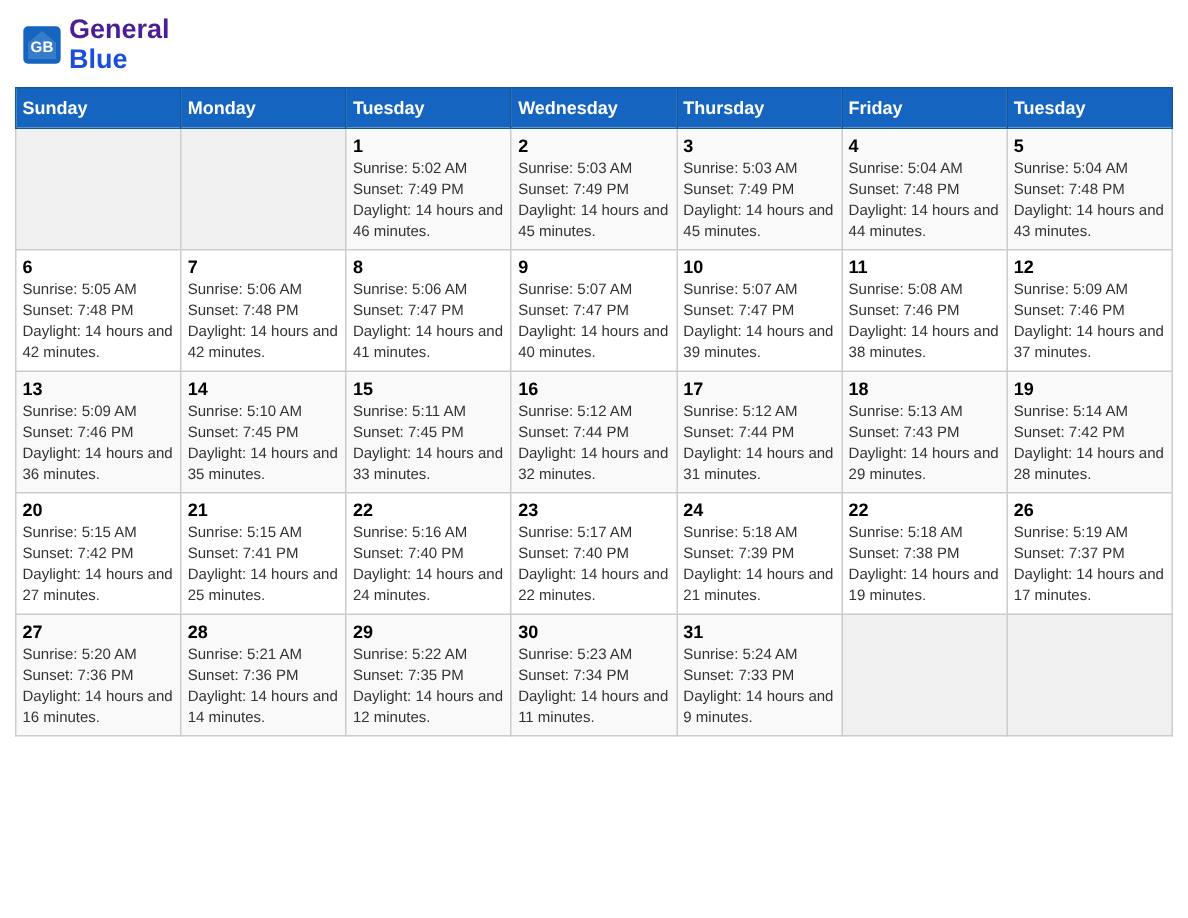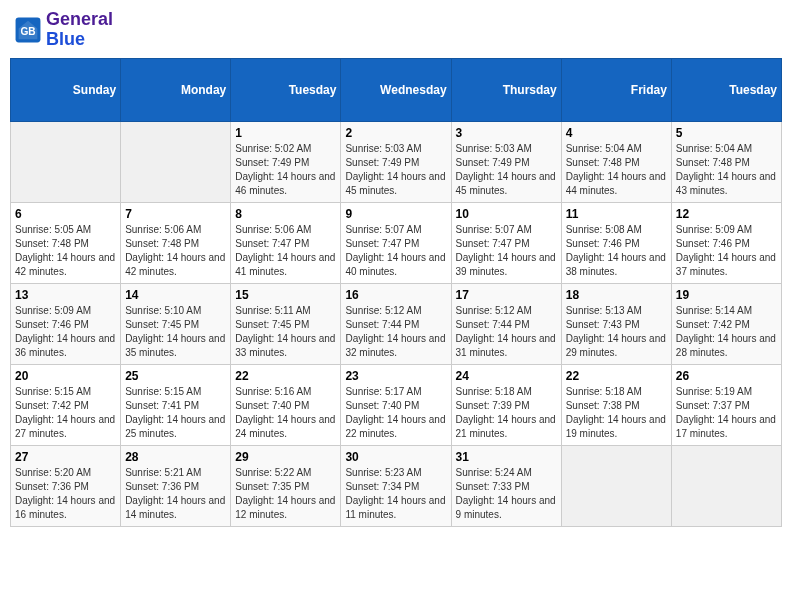--- a/index.html
+++ b/index.html
@@ -49,22 +49,22 @@
       color: #555;
     }
     table {
       width: 100%;
       border-collapse: collapse;
       font-size: 11px;
     }
     thead tr th {
       background: #1565c0;
       color: #fff;
-      padding: 24px 4px;
-      text-align: right;
+      padding: 6px 4px;
+      text-align: left;
       font-size: 12px;
       font-weight: bold;
       border: 1px solid #1255a0;
     }
     tbody tr td {
       border: 1px solid #ccc;
       vertical-align: top;
       padding: 4px;
       width: 108px;
       min-height: 80px;
@@ -201,21 +201,21 @@
           <span class="day-num">19</span>
           <div class="day-info">Sunrise: 5:14 AM<br>Sunset: 7:42 PM<br>Daylight: 14 hours and 28 minutes.</div>
         </td>
       </tr>
       <tr>
         <td>
           <span class="day-num">20</span>
           <div class="day-info">Sunrise: 5:15 AM<br>Sunset: 7:42 PM<br>Daylight: 14 hours and 27 minutes.</div>
         </td>
         <td>
-          <span class="day-num">25</span>
+          <span class="day-num">21</span>
           <div class="day-info">Sunrise: 5:15 AM<br>Sunset: 7:41 PM<br>Daylight: 14 hours and 25 minutes.</div>
         </td>
         <td>
           <span class="day-num">22</span>
           <div class="day-info">Sunrise: 5:16 AM<br>Sunset: 7:40 PM<br>Daylight: 14 hours and 24 minutes.</div>
         </td>
         <td>
           <span class="day-num">23</span>
           <div class="day-info">Sunrise: 5:17 AM<br>Sunset: 7:40 PM<br>Daylight: 14 hours and 22 minutes.</div>
         </td>

